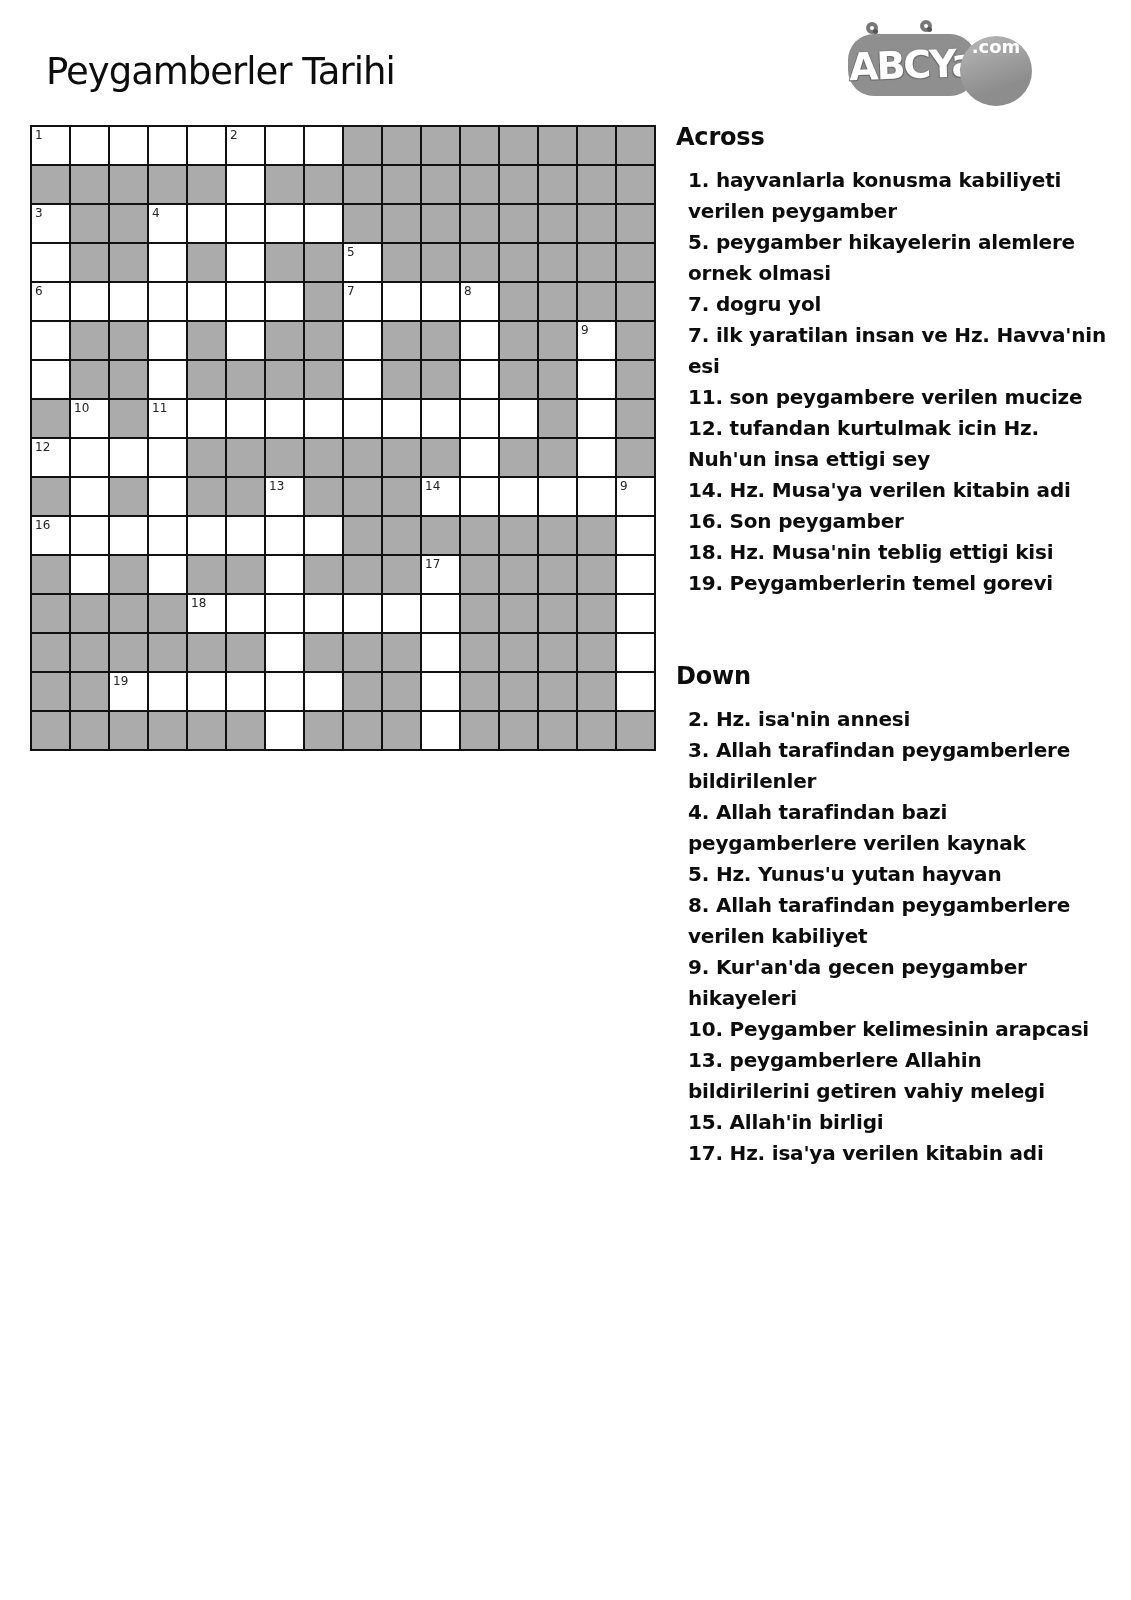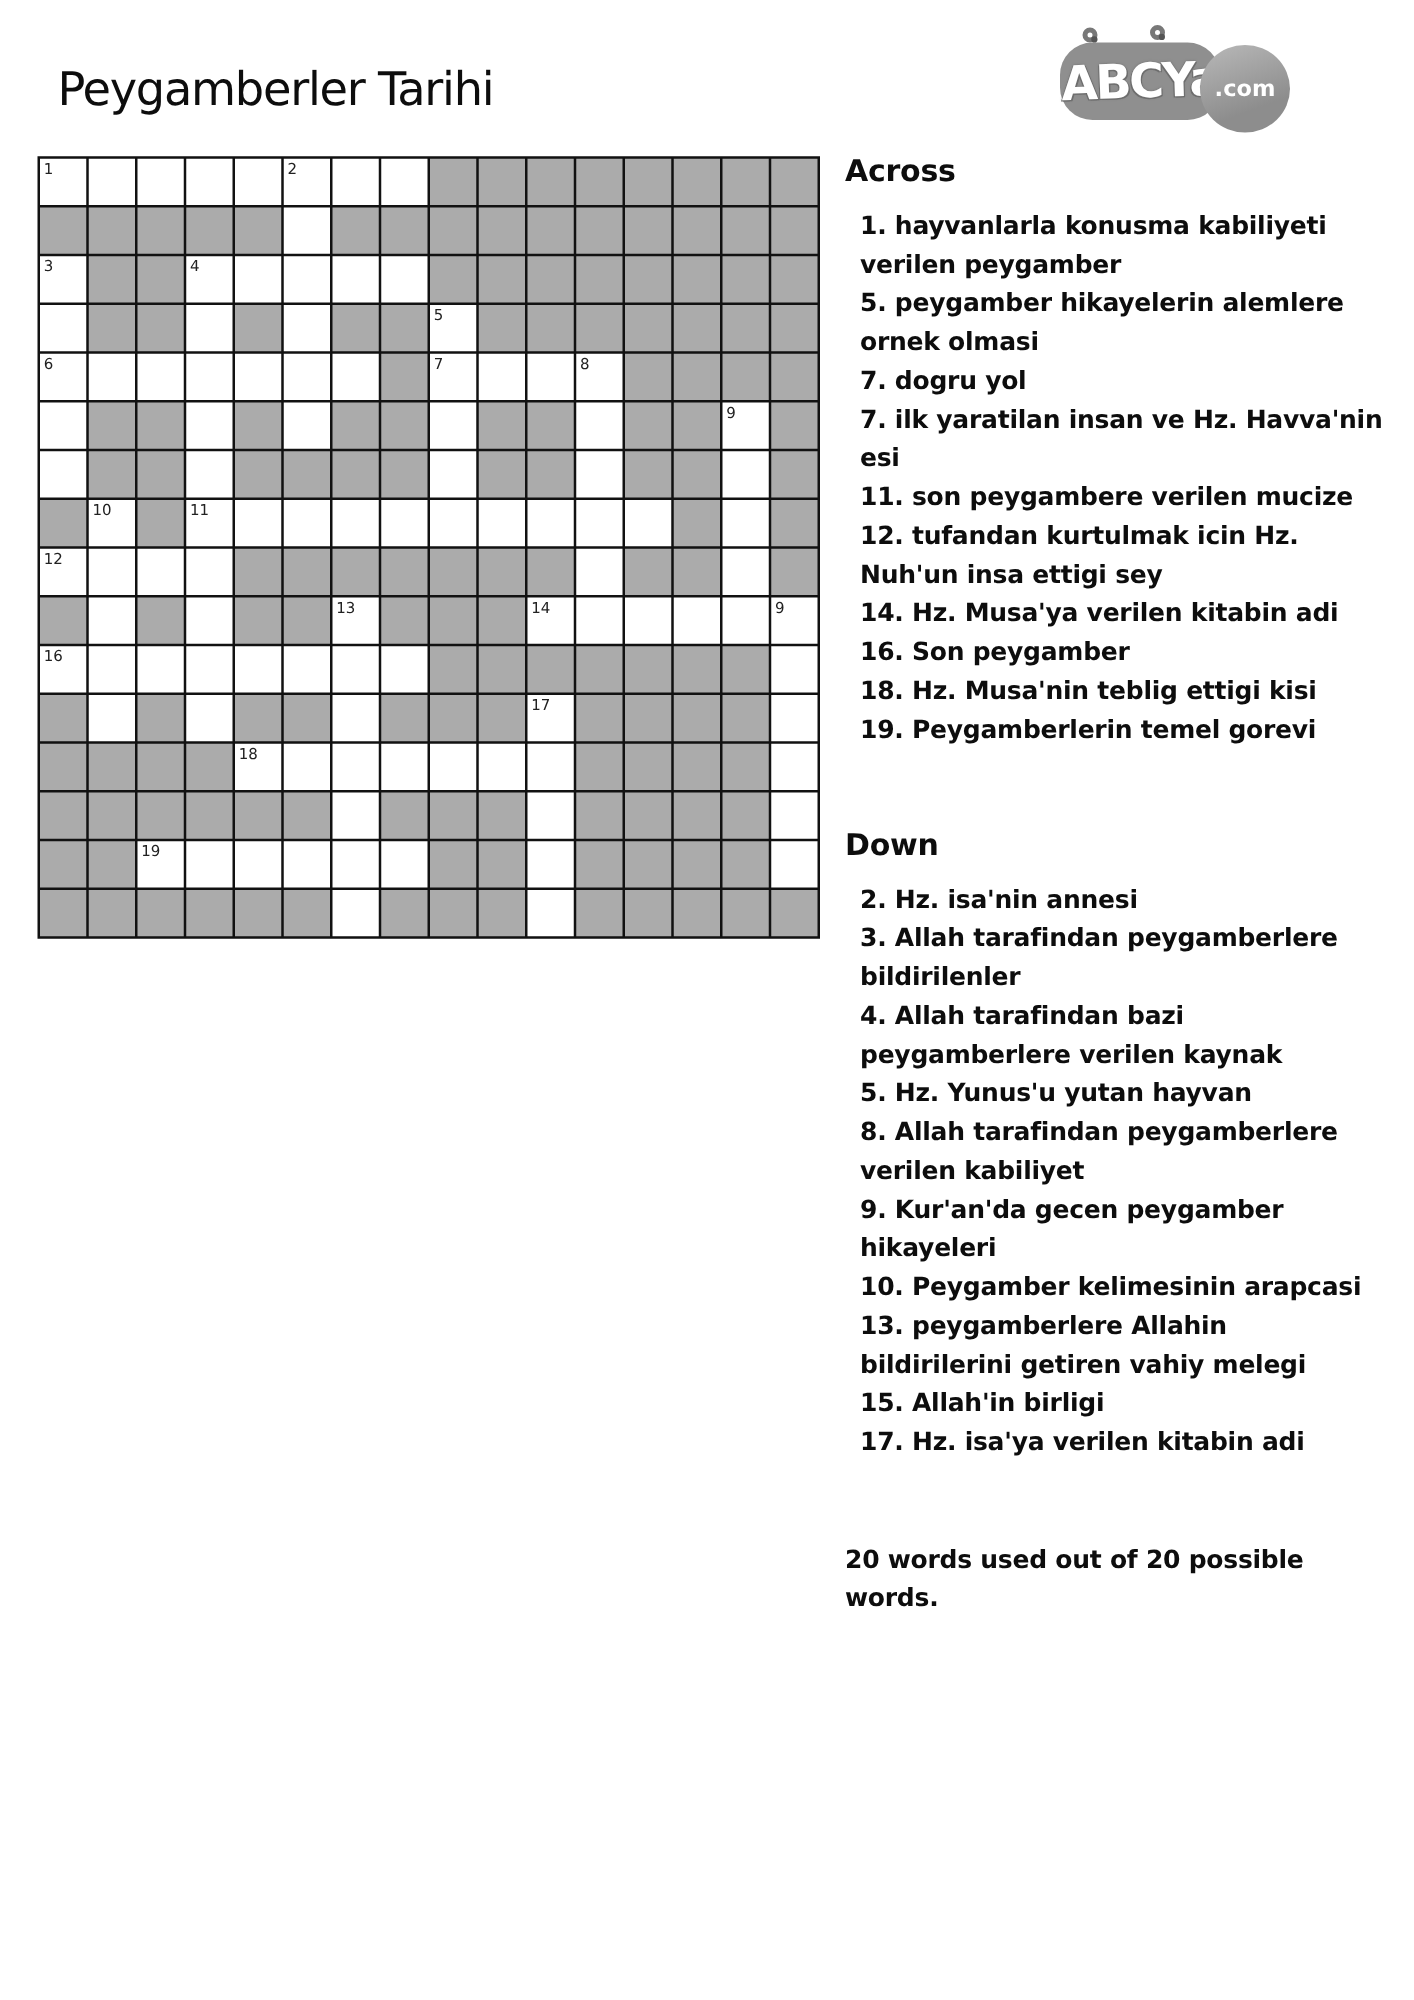--- a/index.html
+++ b/index.html
@@ -54,21 +54,21 @@
     content: ""; position: absolute; left: 3px; top: 3px;
     width: 5px; height: 5px; background: #555; border-radius: 50%;
   }
   .logo-dot.d1 { left: 18px; top: -2px; }
   .logo-dot.d2 { left: 72px; top: -4px; }
   .logo-com {
     position: absolute; left: 112px; top: 12px;
     width: 72px; height: 70px;
     border-radius: 50%;
     background: linear-gradient(160deg, #b9b9b9 0%, #8d8d8d 70%);
-    display: flex; align-items: center; justify-content: center;
+    display: flex; align-items: flex-start; justify-content: center;
     font-size: 18px; font-weight: 700; color: #ffffff;
     letter-spacing: 0px;
   }
 
   
   .grid {
     position: absolute; left: 30px; top: 125px;
     display: grid;
     gap: 2px;
     padding: 2px;
@@ -443,14 +443,13 @@
         <li>4. Allah tarafindan bazi peygamberlere verilen kaynak</li>
         <li>5. Hz. Yunus'u yutan hayvan</li>
         <li>8. Allah tarafindan peygamberlere verilen kabiliyet</li>
         <li>9. Kur'an'da gecen peygamber hikayeleri</li>
         <li>10. Peygamber kelimesinin arapcasi</li>
         <li>13. peygamberlere Allahin bildirilerini getiren vahiy melegi</li>
         <li>15. Allah'in birligi</li>
         <li>17. Hz. isa'ya verilen kitabin adi</li>
       </ul>
   </div>
-  <p class="word-count">20 words used out of 20 possible words.</p>
 </div>
 
 </body></html>

